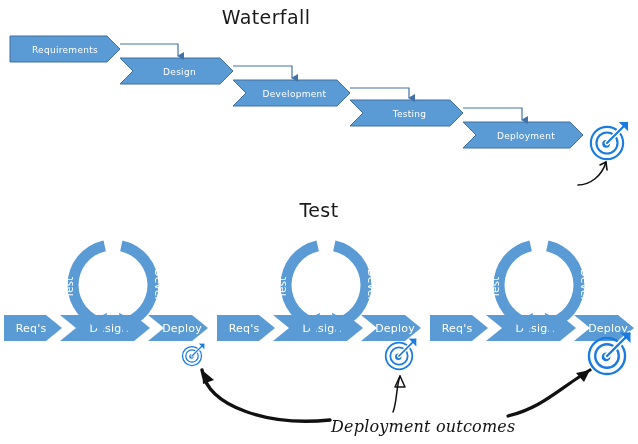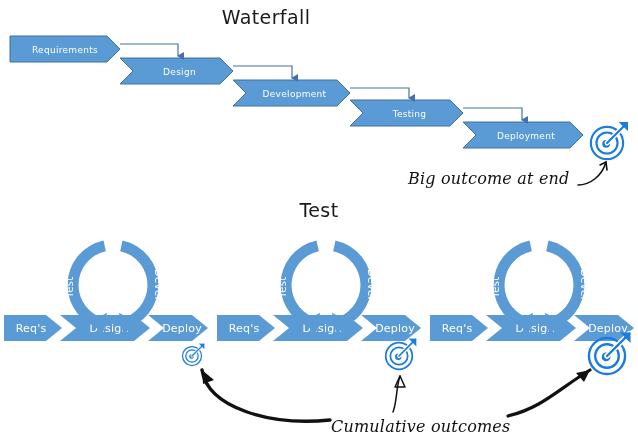--- a/index.html
+++ b/index.html
@@ -48,23 +48,22 @@
 </style>
 </head>
 <body>
 
 <div id="stage">
 
   <div class="title" id="waterfall-title">Waterfall</div>
 
   <div class="title" id="agile-title">Test</div>
 
-  <div class="hand" id="note-big">Big outcome at end</div>
-
-  <div class="hand" id="note-cum">Cumulative outcomes</div>
+
+  <div class="hand" id="note-cum">Deployment outcomes</div>
 
   <svg class="svgroot" viewBox="0 0 638 444">
     <defs>
       <marker id="mk-down" markerWidth="8" markerHeight="8" refX="4" refY="6" orient="auto" markerUnits="userSpaceOnUse">
         <path d="M0,0 L8,0 L4,7 Z" fill="#4472A8"></path>
       </marker>
     </defs>
 
     <g id="waterfall-chevrons">
         <g>

